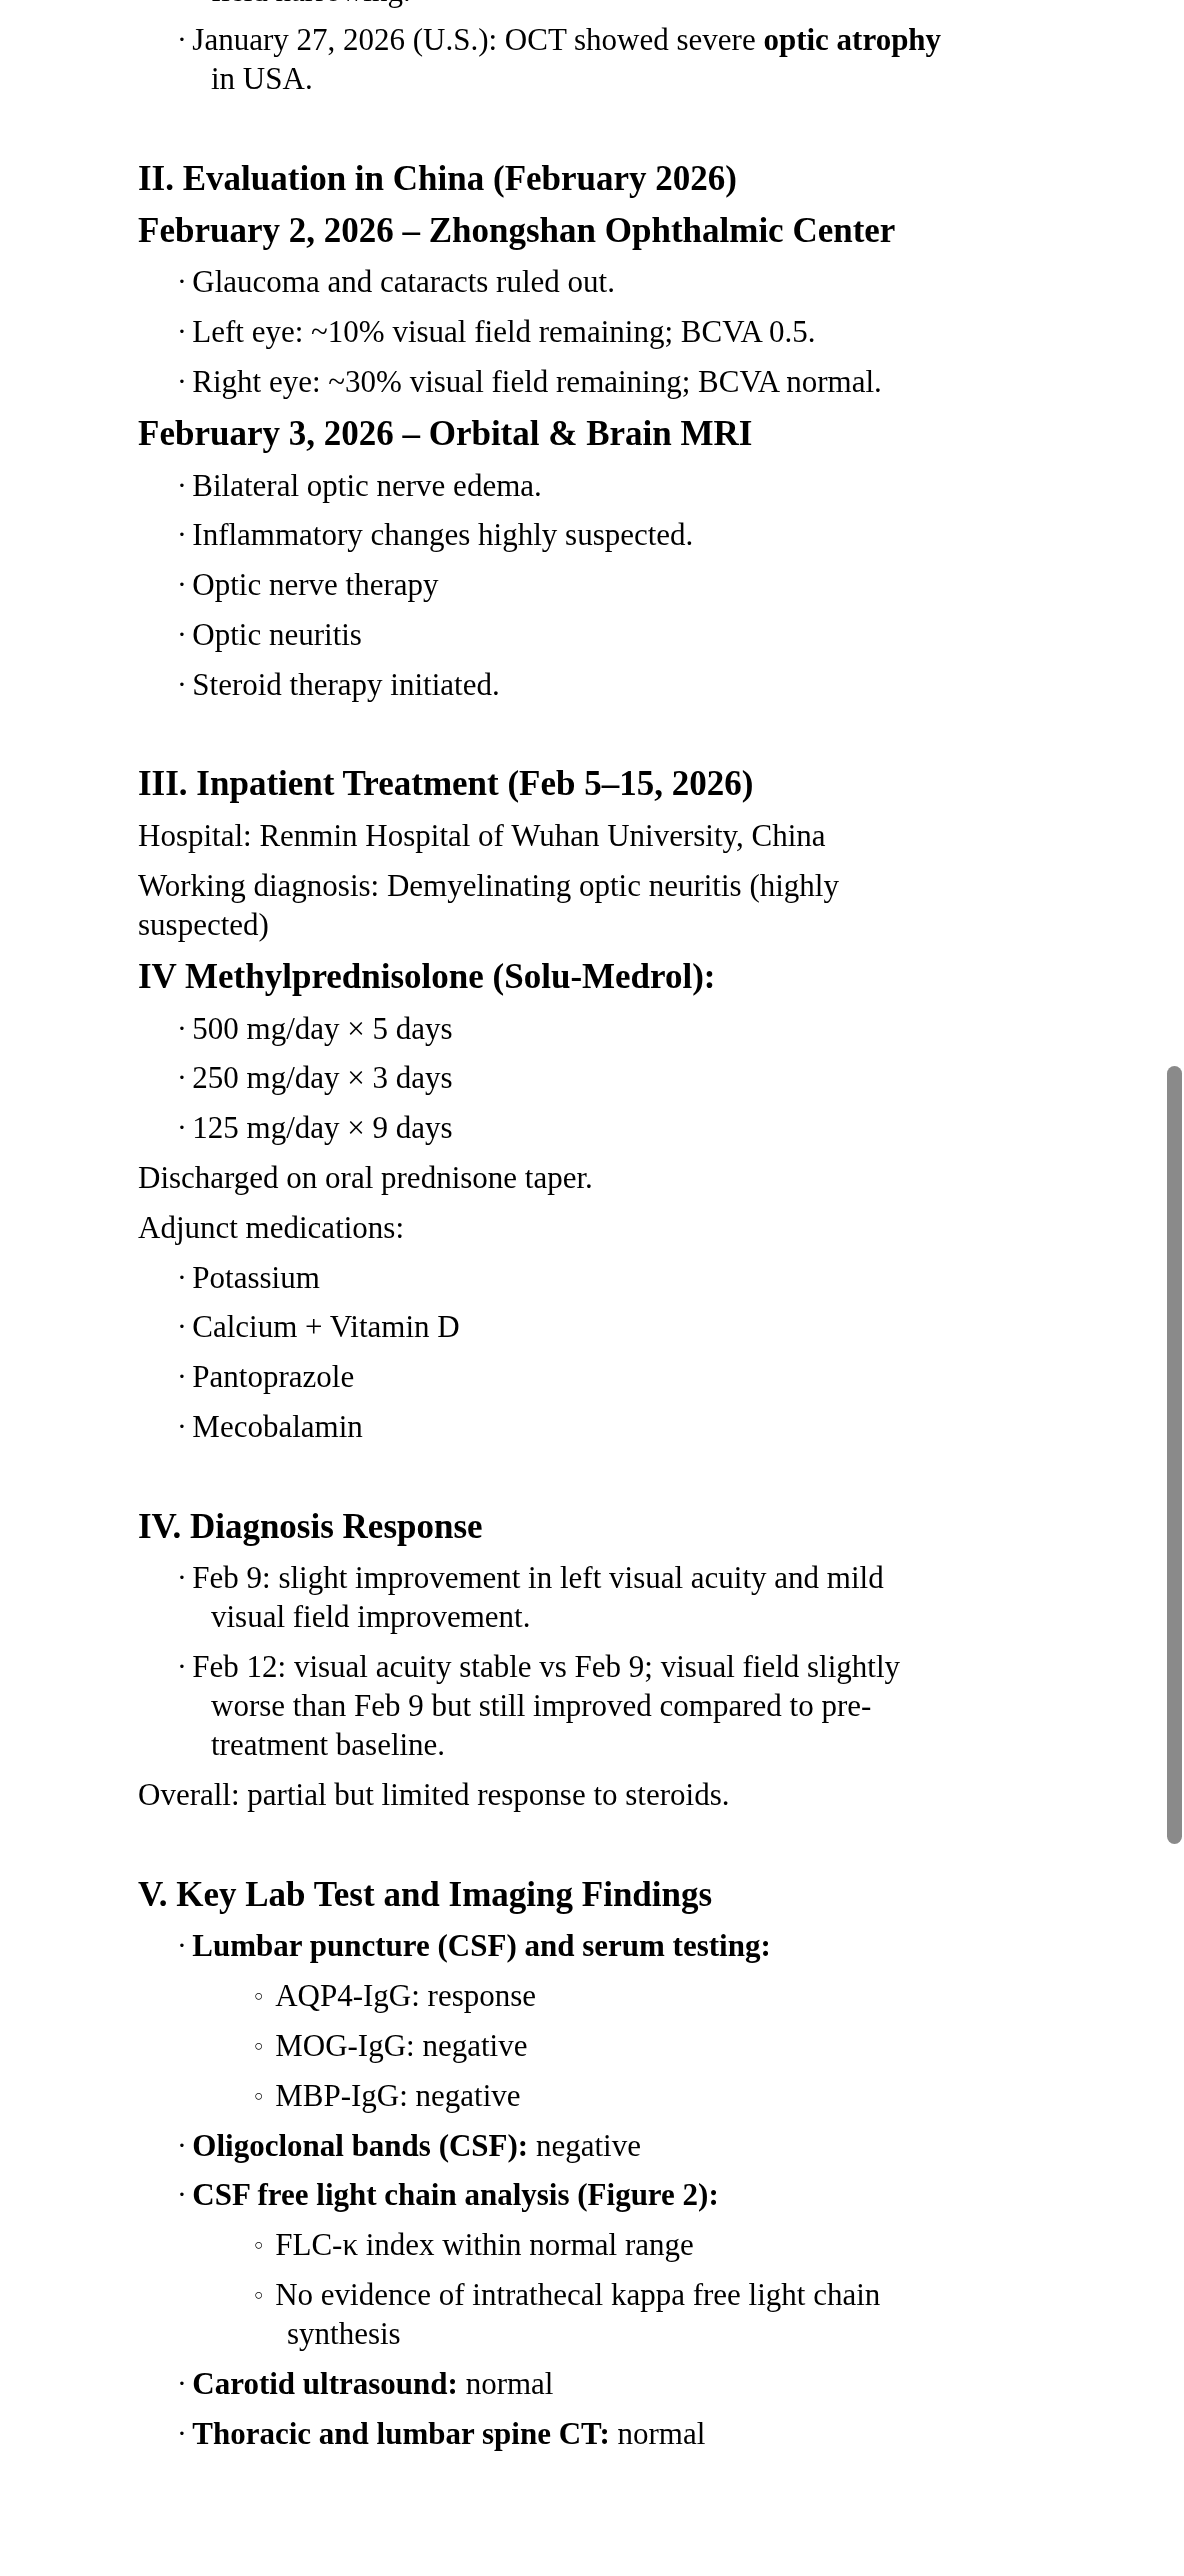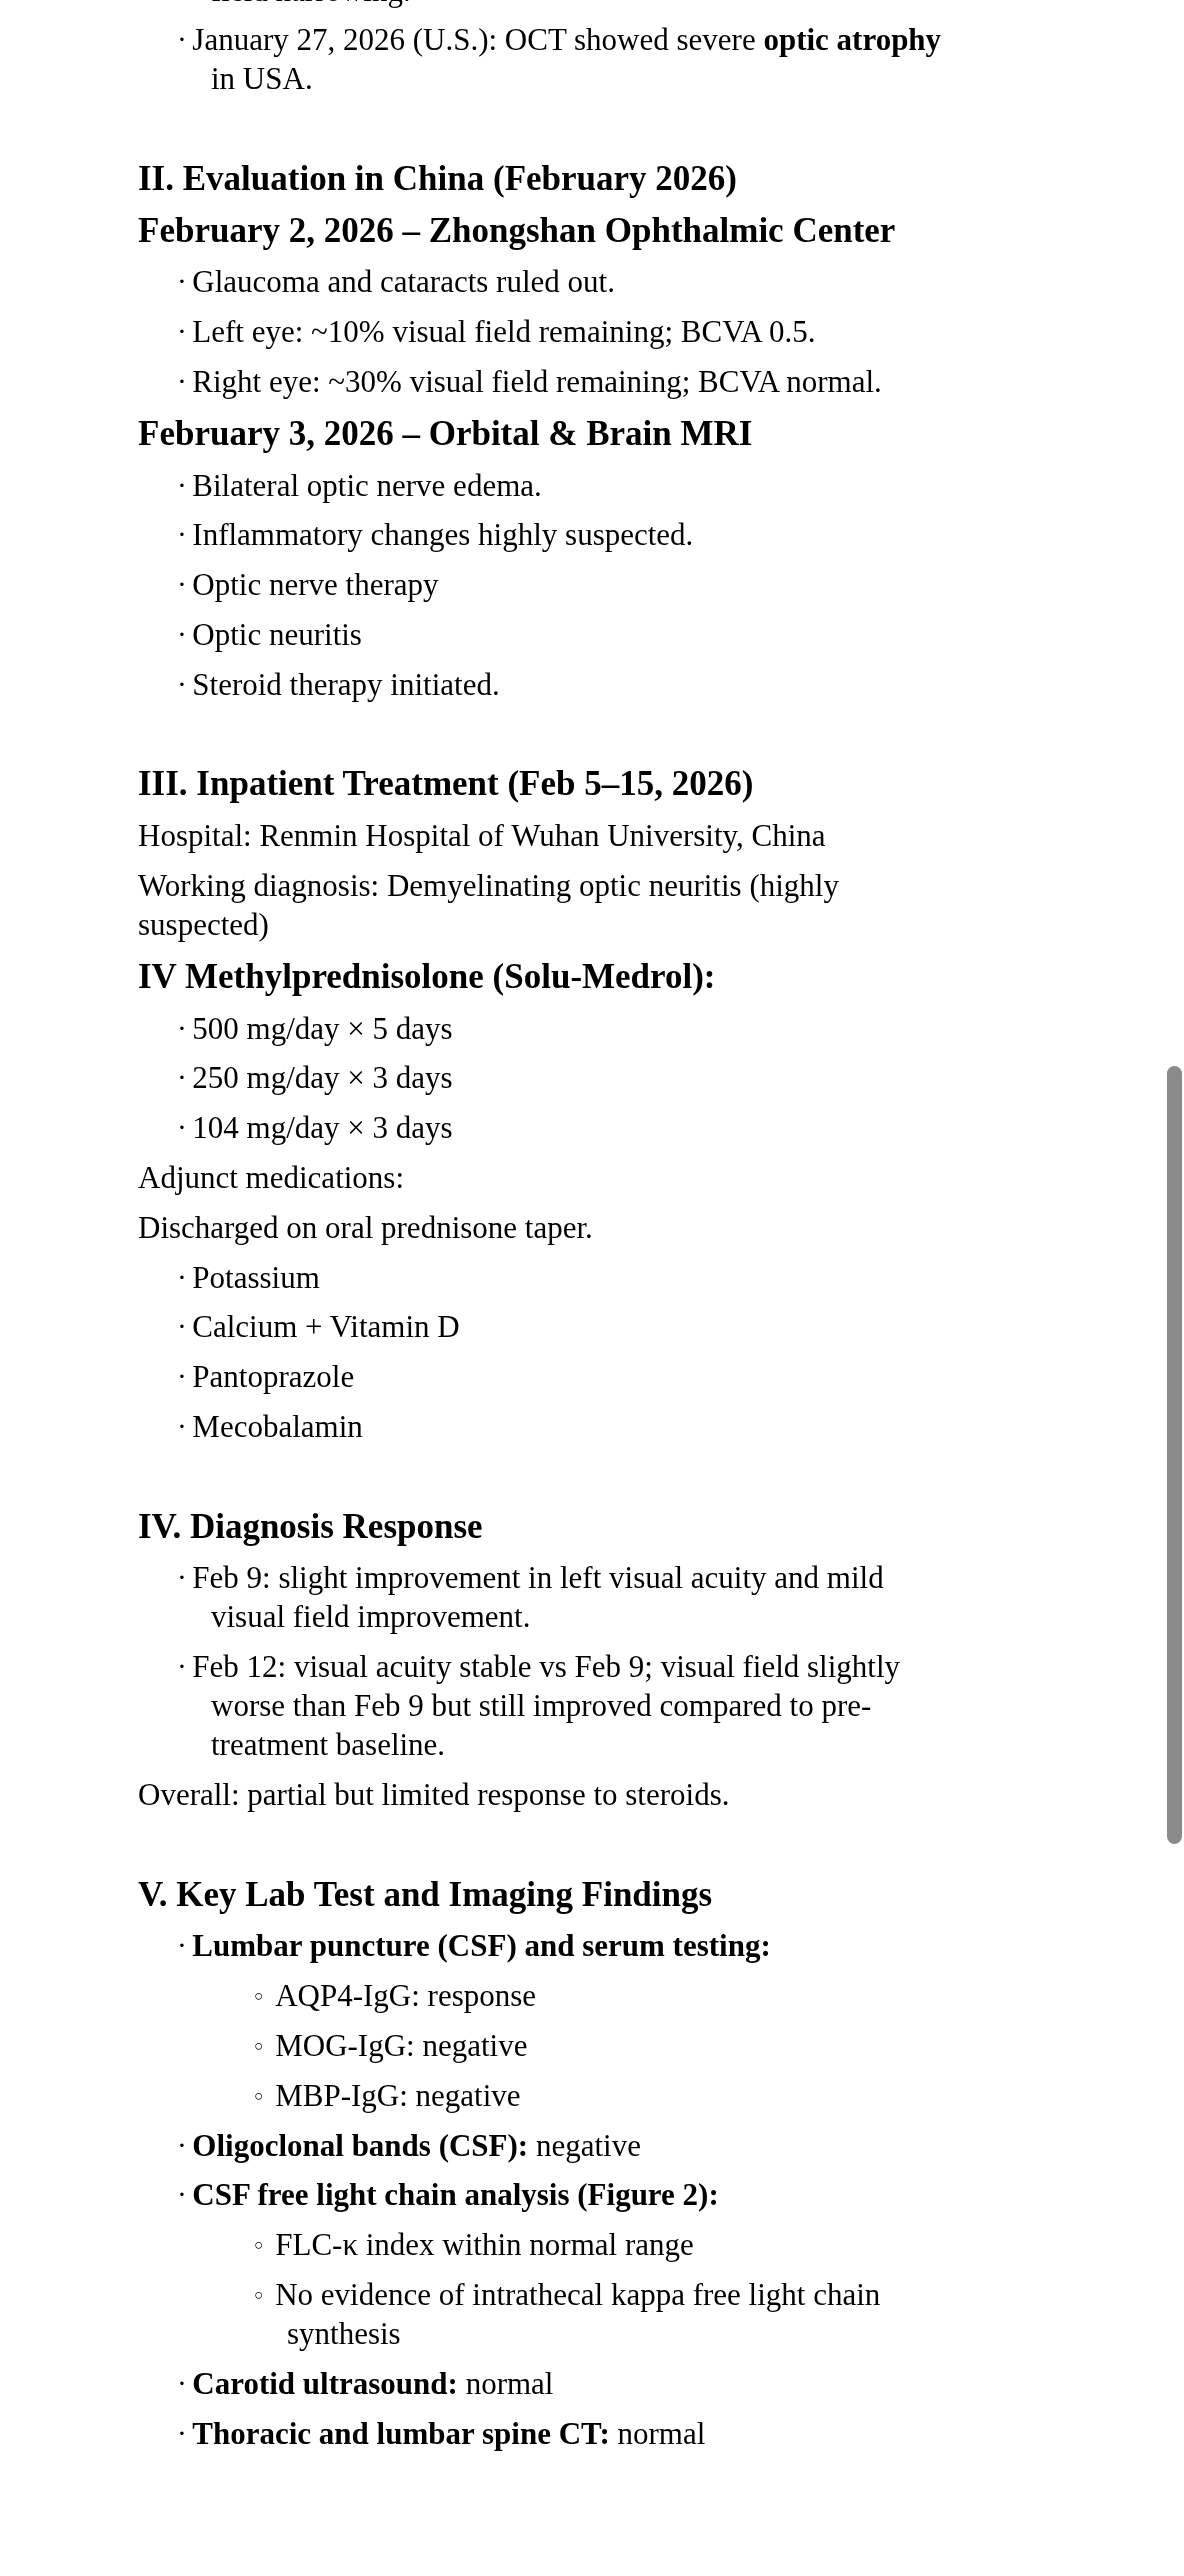--- a/index.html
+++ b/index.html
@@ -92,23 +92,23 @@
   <p class="b1">Steroid therapy initiated.</p>
 
   <div class="sp"></div>
 
   <p class="h">III. Inpatient Treatment (Feb 5–15, 2026)</p>
   <p>Hospital: Renmin Hospital of Wuhan University, China</p>
   <p><span>Working diagnosis: Demyelinating optic neuritis (highly</span><br><span>suspected)</span></p>
   <p class="h">IV Methylprednisolone (Solu-Medrol):</p>
   <p class="b1">500 mg/day × 5 days</p>
   <p class="b1">250 mg/day × 3 days</p>
-  <p class="b1">104 mg/day × 3 days</p>
+  <p class="b1">125 mg/day × 9 days</p>
+  <p>Discharged on oral prednisone taper.</p>
   <p>Adjunct medications:</p>
-  <p>Discharged on oral prednisone taper.</p>
   <p class="b1">Potassium</p>
   <p class="b1">Calcium + Vitamin D</p>
   <p class="b1">Pantoprazole</p>
   <p class="b1">Mecobalamin</p>
 
   <div class="sp"></div>
 
   <p class="h">IV. Diagnosis Response</p>
   <p class="b1"><span>Feb 9: slight improvement in left visual acuity and mild</span><br><span>visual field improvement.</span></p>
   <p class="b1"><span>Feb 12: visual acuity stable vs Feb 9; visual field slightly</span><br><span>worse than Feb 9 but still improved compared to pre-</span><br><span>treatment baseline.</span></p>

